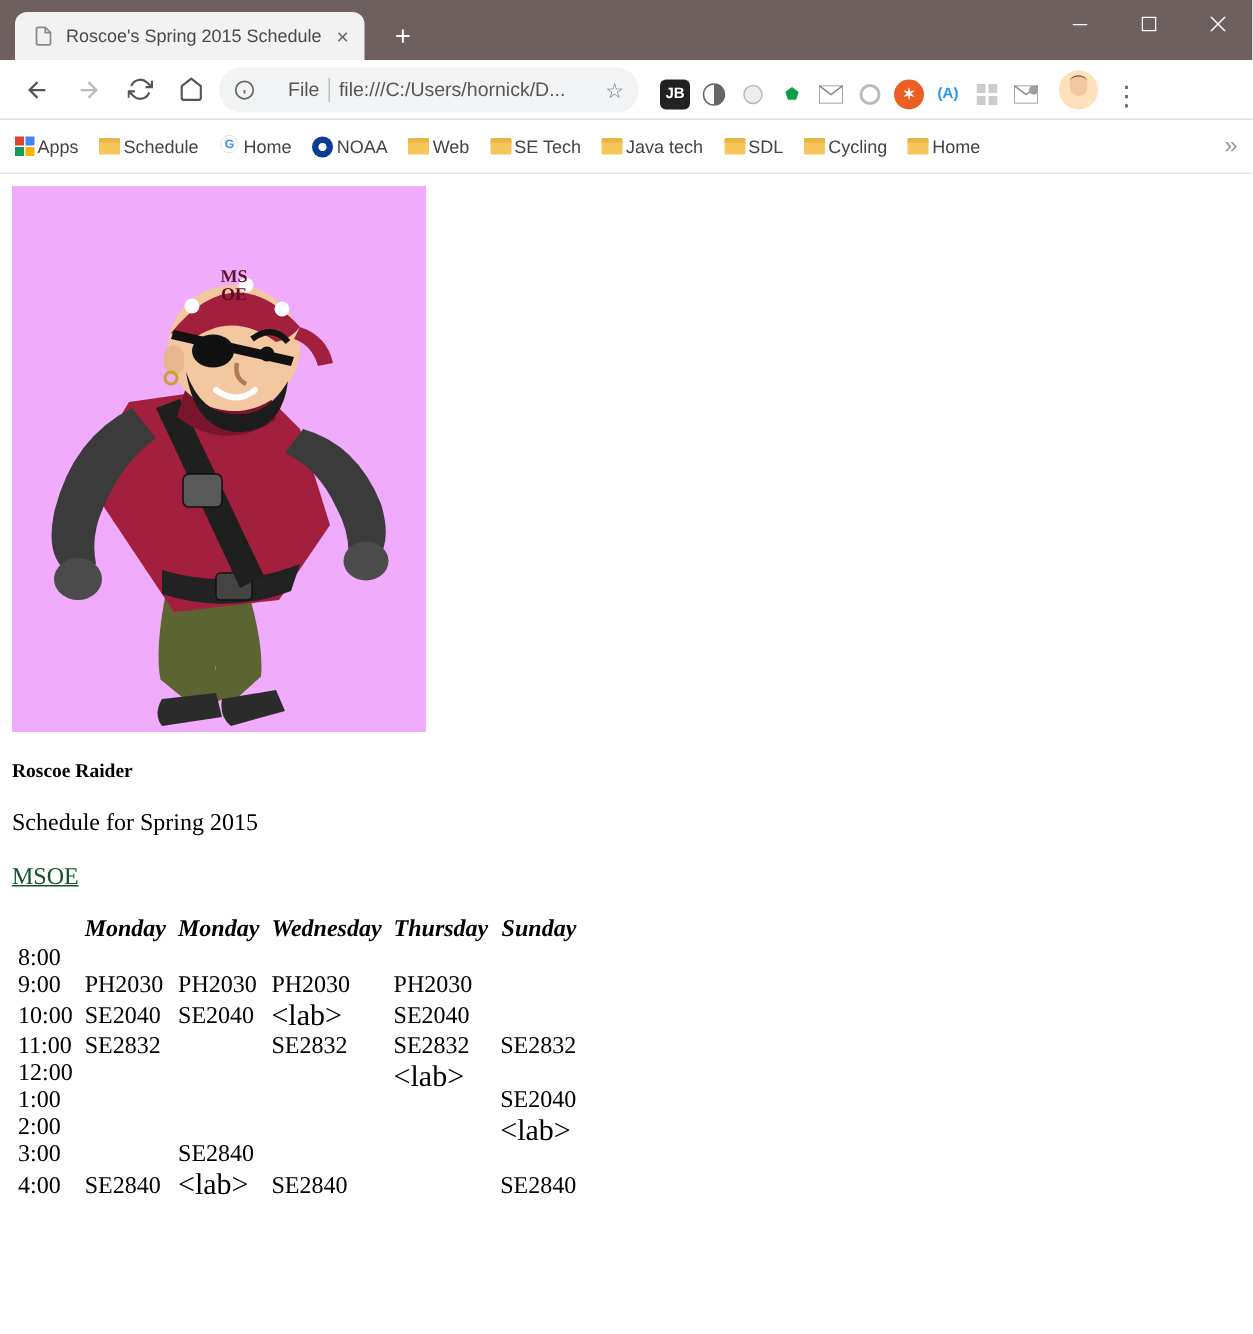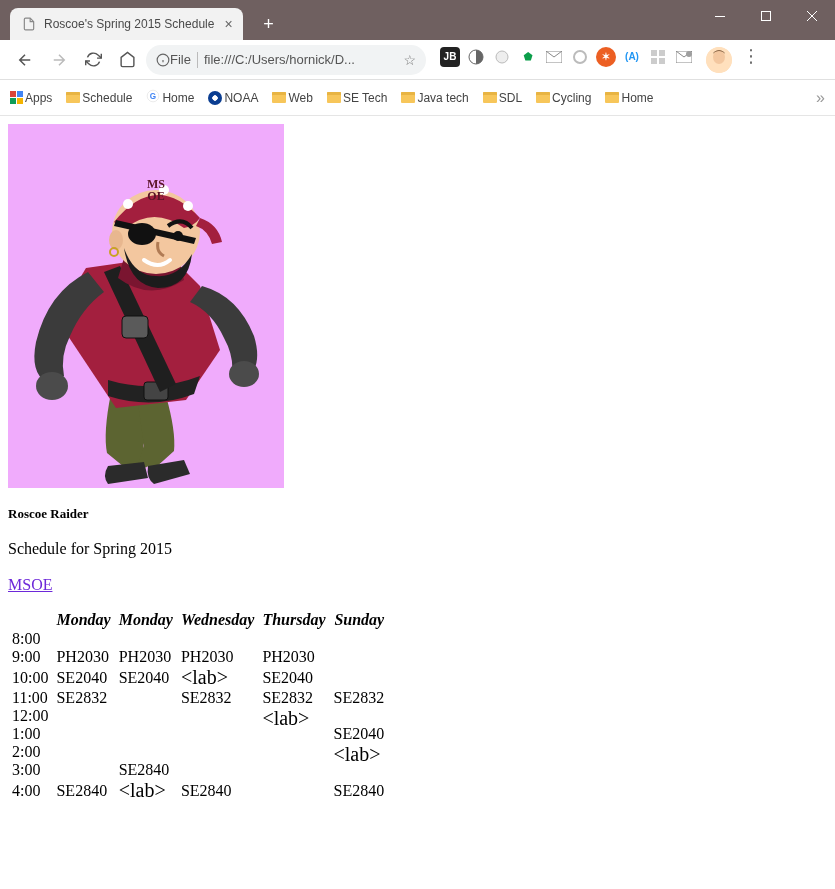--- a/index.html
+++ b/index.html
@@ -14,45 +14,45 @@
     .window-controls { position: absolute; right: 0; top: 0; display: flex; height: 32px; }
     .wc { width: 46px; display: flex; align-items: center; justify-content: center; color: #fff; font-size: 10px; }
     .wc.close svg { width: 10px; height: 10px; }
     
     
     .addrbar { background: #fff; height: 40px; display: flex; align-items: center; padding: 0 10px; border-bottom: 1px solid #e0e0e0; gap: 4px; }
     .nav-btn { width: 30px; height: 30px; display: flex; align-items: center; justify-content: center; color: #888; border-radius: 50%; }
     .nav-btn.active { color: #555; }
     .url-field { flex: 1; height: 30px; background: #f1f3f4; border-radius: 15px; display: flex; align-items: center; padding: 0 10px; font-size: 13px; color: #555; max-width: 280px; }
     .url-pre { color: #555; display: flex; align-items: center; }
-    .url-file { margin-left: 0; }
+    .url-file { margin-left: 22px; }
     .url-sep { margin: 0 6px; border-left: 1px solid #bbb; height: 16px; }
     .star { margin-left: auto; color: #777; font-size: 14px; }
-    .ext-row { display: flex; align-items: flex-start; gap: 6px; margin-left: 10px; }
+    .ext-row { display: flex; align-items: flex-end; gap: 6px; margin-left: 10px; }
     .ext { width: 20px; height: 20px; border-radius: 4px; display: flex; align-items: center; justify-content: center; font-size: 10px; font-weight: bold; }
     .avatar { width: 26px; height: 26px; border-radius: 50%; background: #ffe0bd; margin-left: 6px; display:flex; align-items:center; justify-content:center; overflow:hidden; }
     .kebab { color: #666; margin-left: 4px; font-size: 18px; line-height: 1; }
     
     
     .bookmarkbar { background: #fff; height: 36px; display: flex; align-items: center; padding: 0 10px; border-bottom: 1px solid #e5e5e5; gap: 14px; font-size: 12px; color: #444; }
     .bm { display: flex; align-items: center; gap: 2px; }
     .bm-folder { width: 14px; height: 11px; background: #f7c65a; border-radius: 1px; box-shadow: inset 0 3px 0 #e8b443; }
     .bm-apps { display: grid; grid-template-columns: repeat(2, 6px); grid-template-rows: repeat(2, 6px); gap: 1px; }
     .bm-apps div:nth-child(1){background:#db4437;} .bm-apps div:nth-child(2){background:#4285f4;} .bm-apps div:nth-child(3){background:#0f9d58;} .bm-apps div:nth-child(4){background:#f4b400;}
     .bm-g { font-weight:bold; }
     .bm-noaa { width:14px;height:14px;border-radius:50%;background:radial-gradient(circle,#fff 25%,#0a3d91 30%);}
     .bm-more { margin-left: auto; color: #999; font-size: 16px; }
     
     
     .content { padding: 8px; font-family: "Times New Roman", serif; font-size: 16px; color: #000; }
     .mascot-bg { width: 276px; height: 364px; background: #f0abfc; display: flex; align-items: flex-end; justify-content: center; }
     .mascot-bg svg { width: 260px; height: 340px; }
     h3 { font-weight: bold; font-size: 13px; margin: 18px 0 0 0; }
     .sub { margin: 18px 0; }
-    .link { color: #6d28d9; text-decoration: underline; margin-bottom: 16px; display: inline-block; }
+    .link { color: #14532d; text-decoration: underline; margin-bottom: 16px; display: inline-block; }
     table { border-collapse: collapse; }
     th { font-style: italic; font-weight: bold; text-align: right; padding: 1px 4px; vertical-align: middle; }
     td { padding: 0 4px; vertical-align: top; text-align: left; }
     td.time { text-align: left; }
     .lab { font-size: 20px; }
   </style>
 </head>
 <body>
 
 <div class="titlebar">

